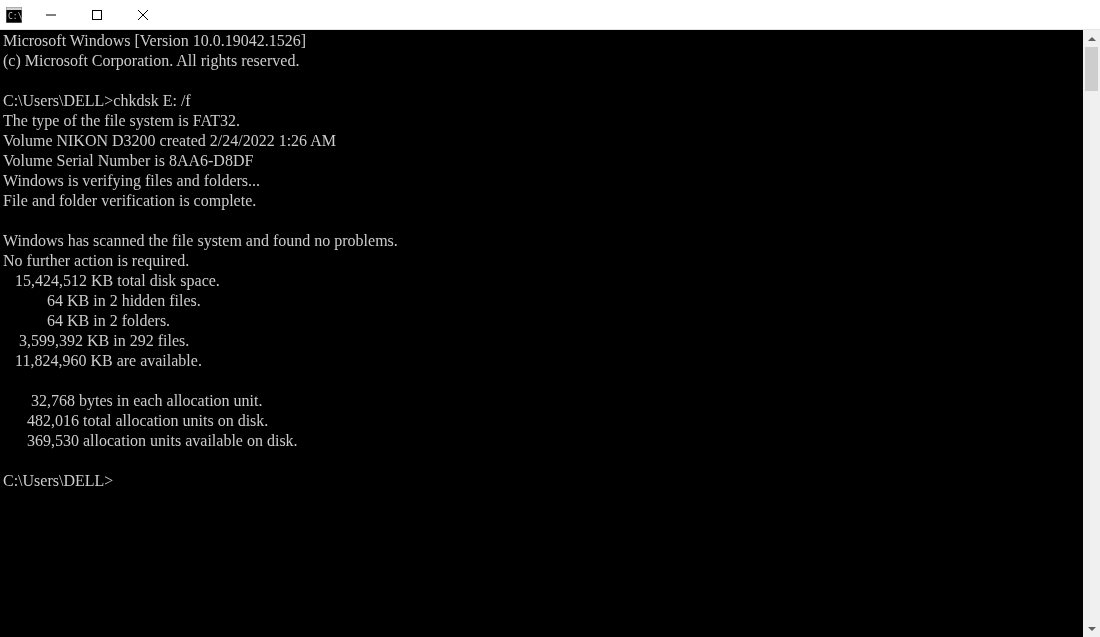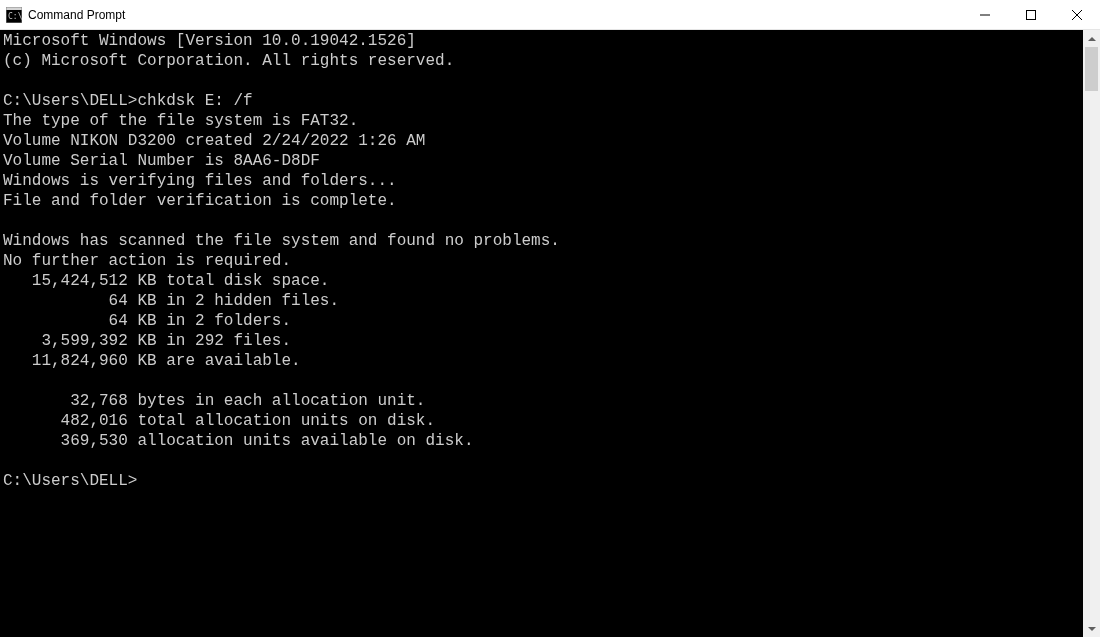--- a/index.html
+++ b/index.html
@@ -58,21 +58,21 @@
       background: #000;
     }
     .terminal {
       position: absolute;
       top: 0;
       left: 0;
       width: 1083px;
       height: 607px;
       background: #000;
       color: #ccc;
-      font-family: Liberation Mono, monospace;
+      font-family: Liberation Serif, serif;
       font-size: 16px;
       line-height: 20px;
       white-space: pre;
       padding: 1px 0 0 3px;
       overflow: hidden;
     }
     .scrollbar-track {
       position: absolute;
       top: 0;
       right: 0;
@@ -107,21 +107,20 @@
 
 <div class="titlebar">
   <span class="window-icon">
     <svg viewBox="0 0 16 16">
       <rect x="0" y="0" width="16" height="16" fill="#000"></rect>
       <rect x="0" y="0" width="16" height="3" fill="#d4d4d4"></rect>
       <rect x="0" y="0" width="16" height="16" fill="none" stroke="#888" stroke-width="1"></rect>
       <text x="2" y="12" font-size="8" fill="#c0c0c0" font-family="Consolas,monospace">C:\</text>
     </svg>
   </span>
-  <span class="title-text">Command Prompt</span>
   <div class="window-controls">
     <div class="win-btn">
       <svg viewBox="0 0 10 10">
           <line x1="0" y1="5" x2="10" y2="5" stroke="#000" stroke-width="1"></line>
         </svg>
     </div>
     <div class="win-btn">
       <svg viewBox="0 0 10 10">
           <rect x="0.5" y="0.5" width="9" height="9" fill="none" stroke="#000" stroke-width="1"></rect>
         </svg>

